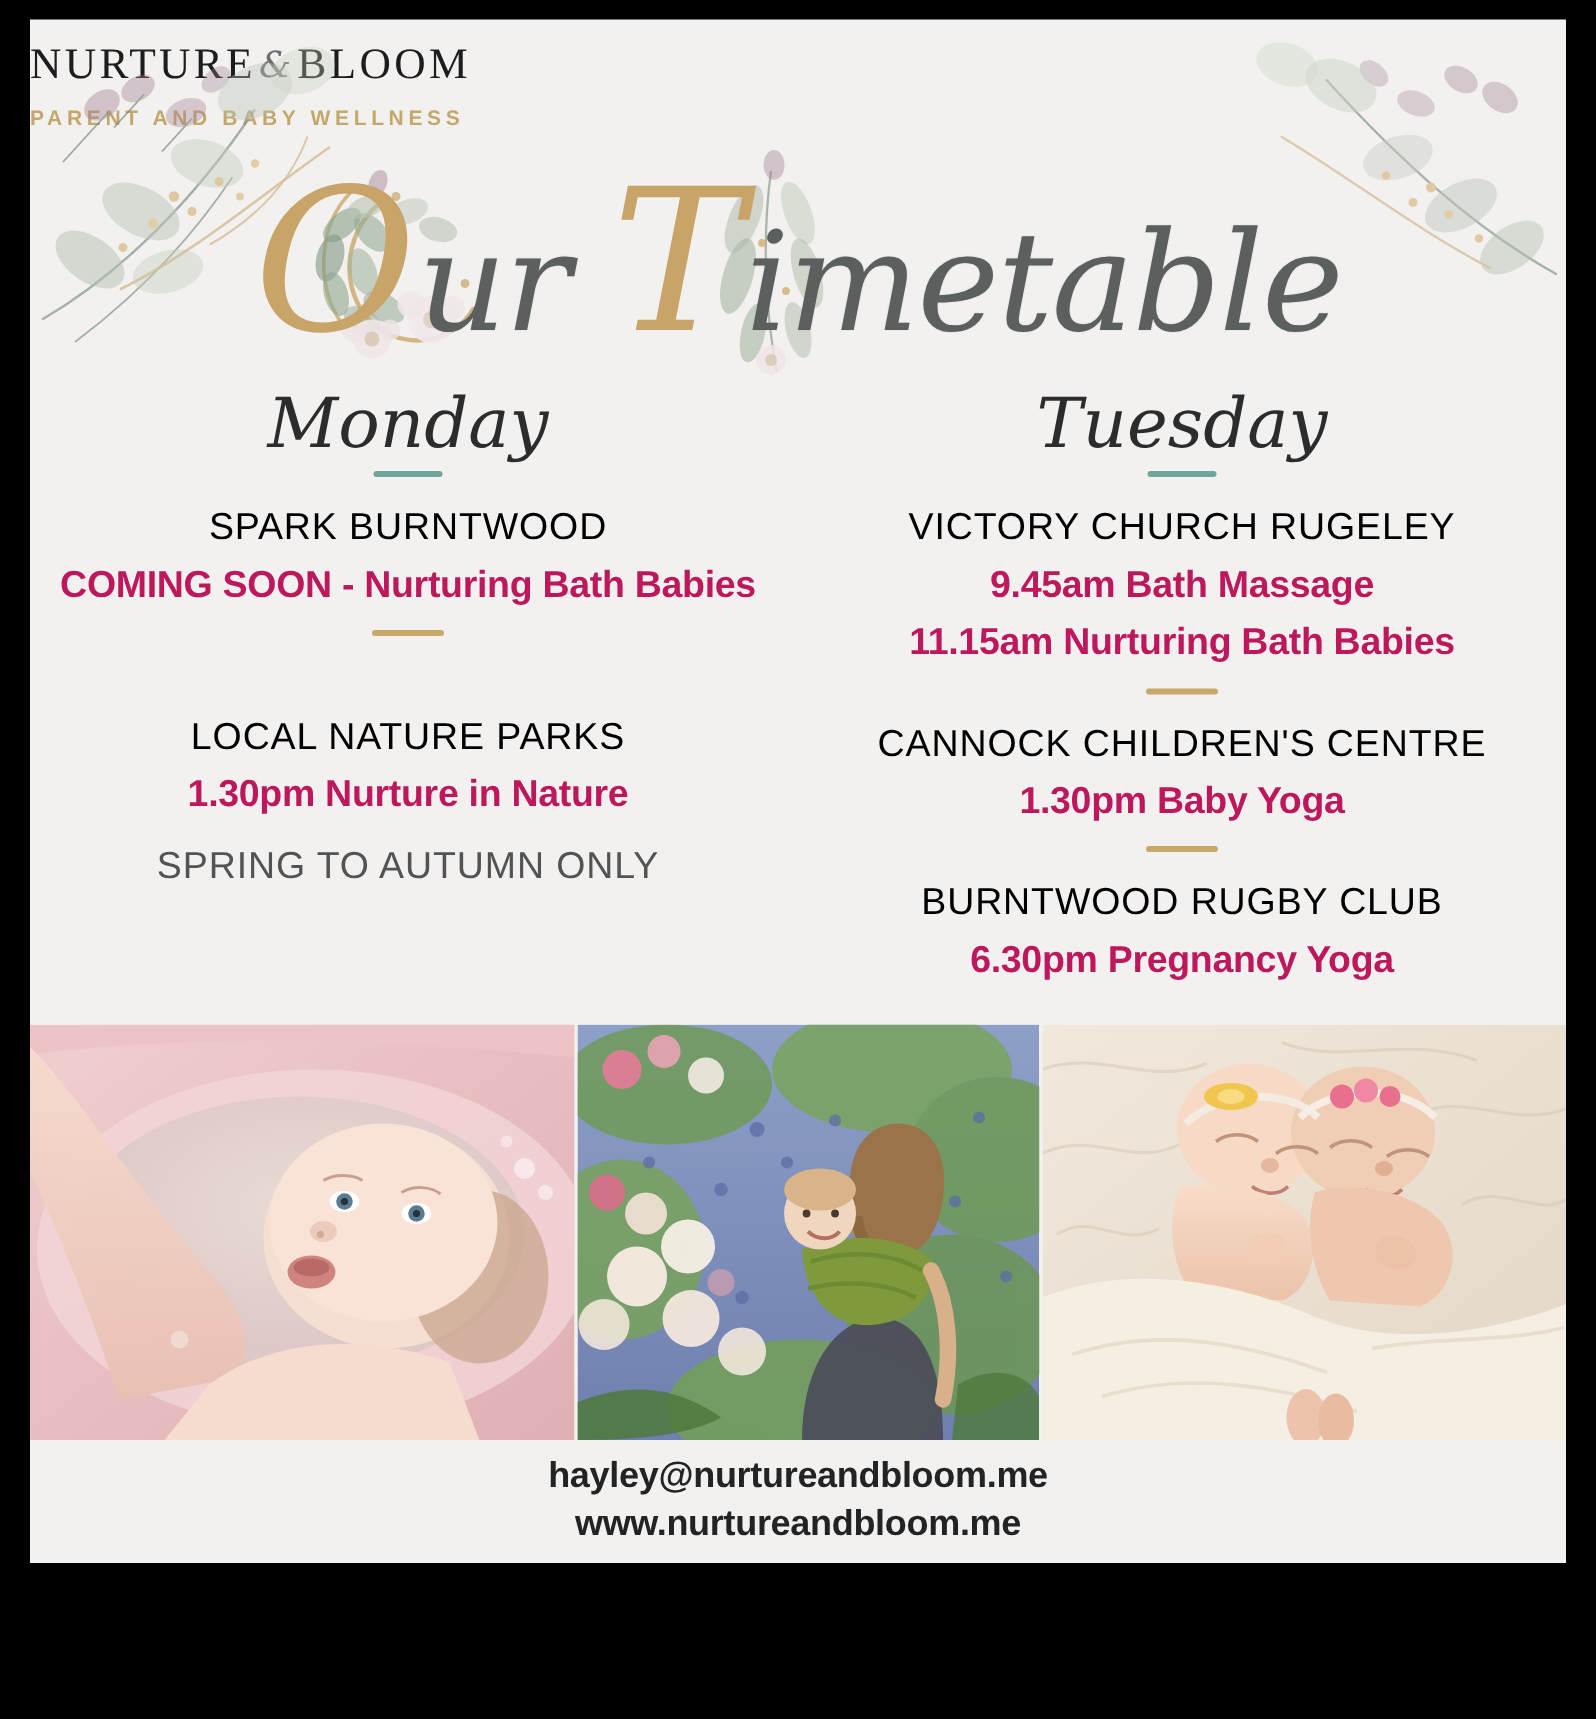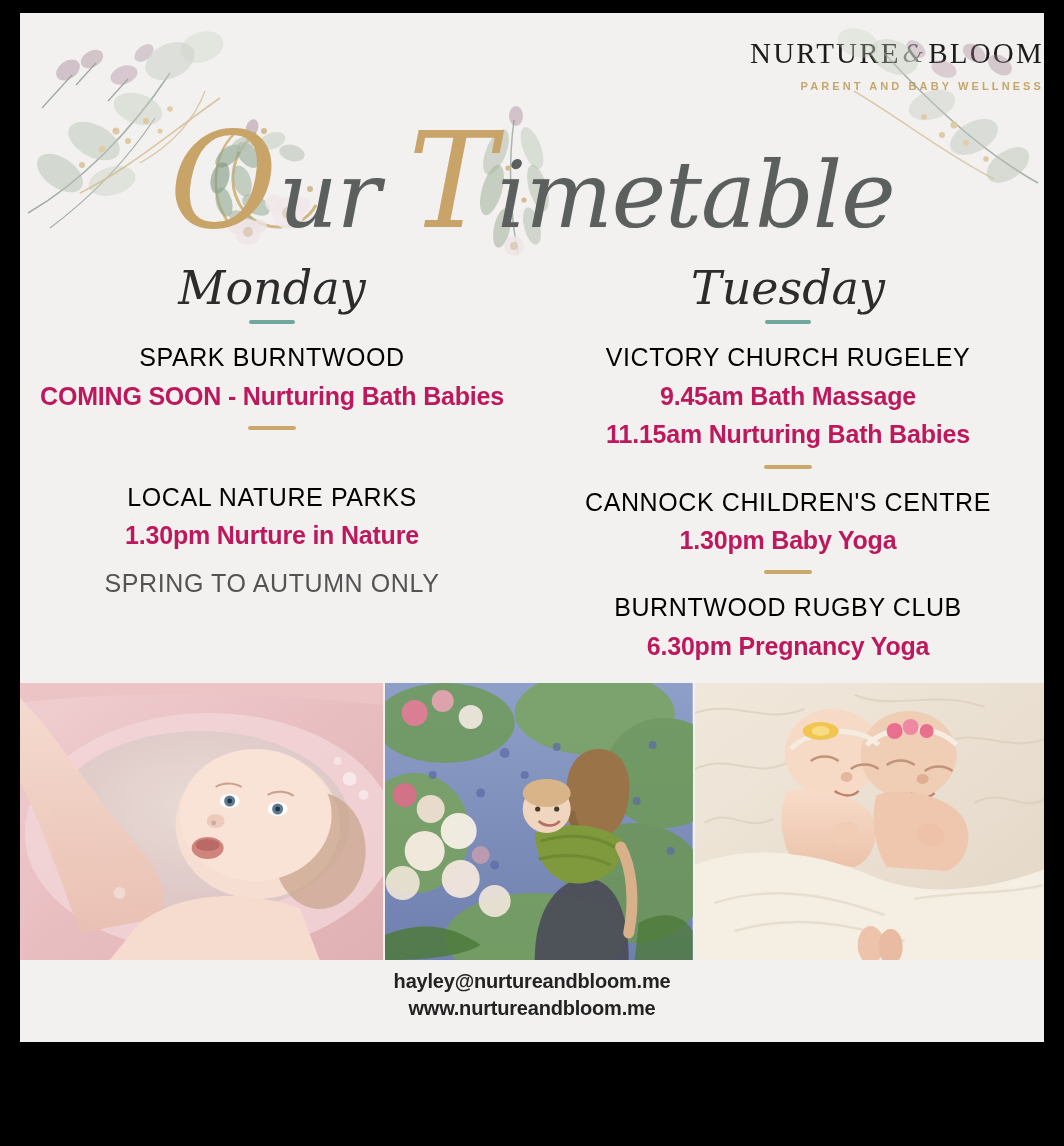--- a/index.html
+++ b/index.html
@@ -17,39 +17,39 @@
     overflow: hidden;
   }
 
   
   .floral { position: absolute; pointer-events: none; }
   .floral svg { display: block; }
   .floral-tl { left: 0px; top: 0px; width: 320px; height: 230px; }
   .floral-tr { right: 0px; top: 0px; width: 250px; height: 190px; transform: scaleX(-1); }
 
   
-  .brand { text-align: right; padding-top: 24px; }
+  .brand { text-align: left; padding-top: 14px; }
   .brand-name {
     font-family: "Liberation Serif", serif;
     font-size: 29px;
     letter-spacing: 2.2px;
     color: #1d1d1d;
     white-space: nowrap;
   }
   .brand-amp {
     font-family: "DejaVu Serif", serif;
     font-size: 24px;
     color: #6f6f6f;
     font-style: italic;
     padding: 0 2px;
     vertical-align: 1px;
   }
   .brand-tag {
     margin-top: 10px;
-    font-size: 11px;
+    font-size: 14px;
     letter-spacing: 3.1px;
     color: #c4a76b;
     font-weight: bold;
   }
 
   
   .title-wrap {
     position: relative;
     height: 160px;
     margin-top: 6px;
@@ -150,21 +150,21 @@
   .photo svg { display: block; width: 100%; height: 100%; }
 
   
   .footer {
     position: absolute;
     left: 0; top: 955px;
     width: 1024px;
     text-align: center;
   }
   .footer-line {
-    font-size: 20px;
+    font-size: 24px;
     font-weight: bold;
     color: #232323;
     letter-spacing: -0.2px;
     line-height: 1.35;
   }
 </style>
 </head>
 <body>
 
 <div class="poster">

